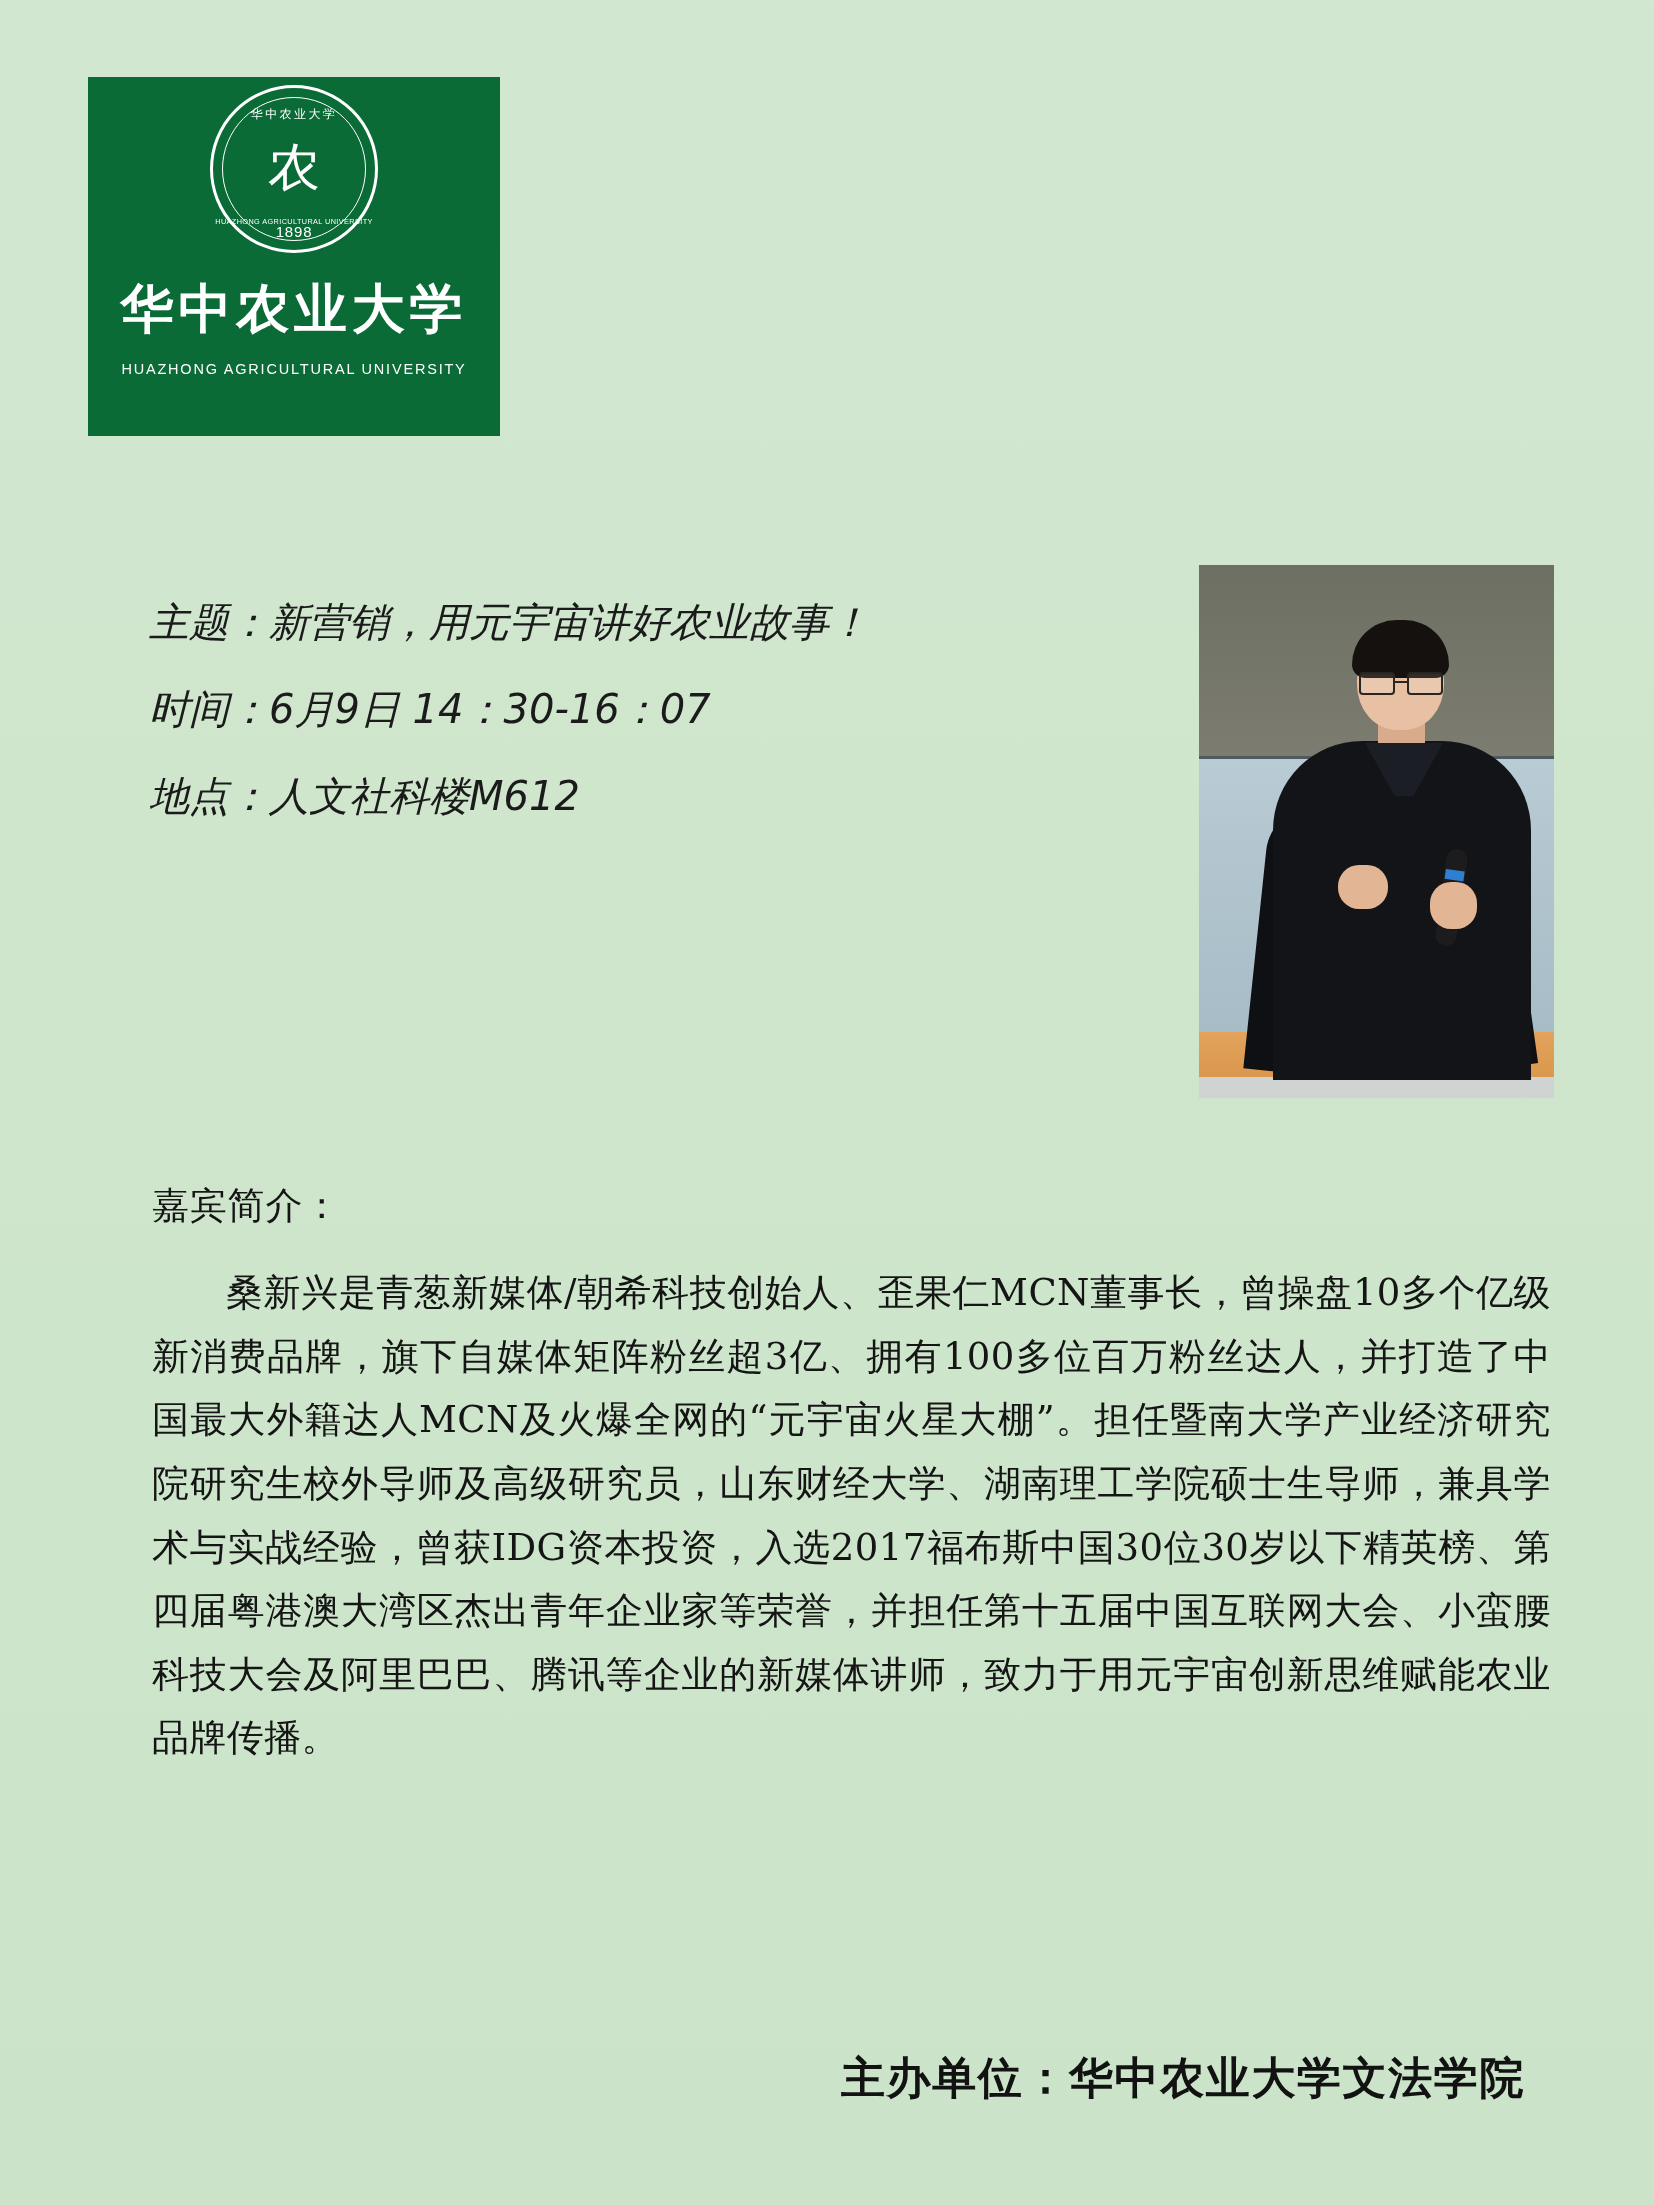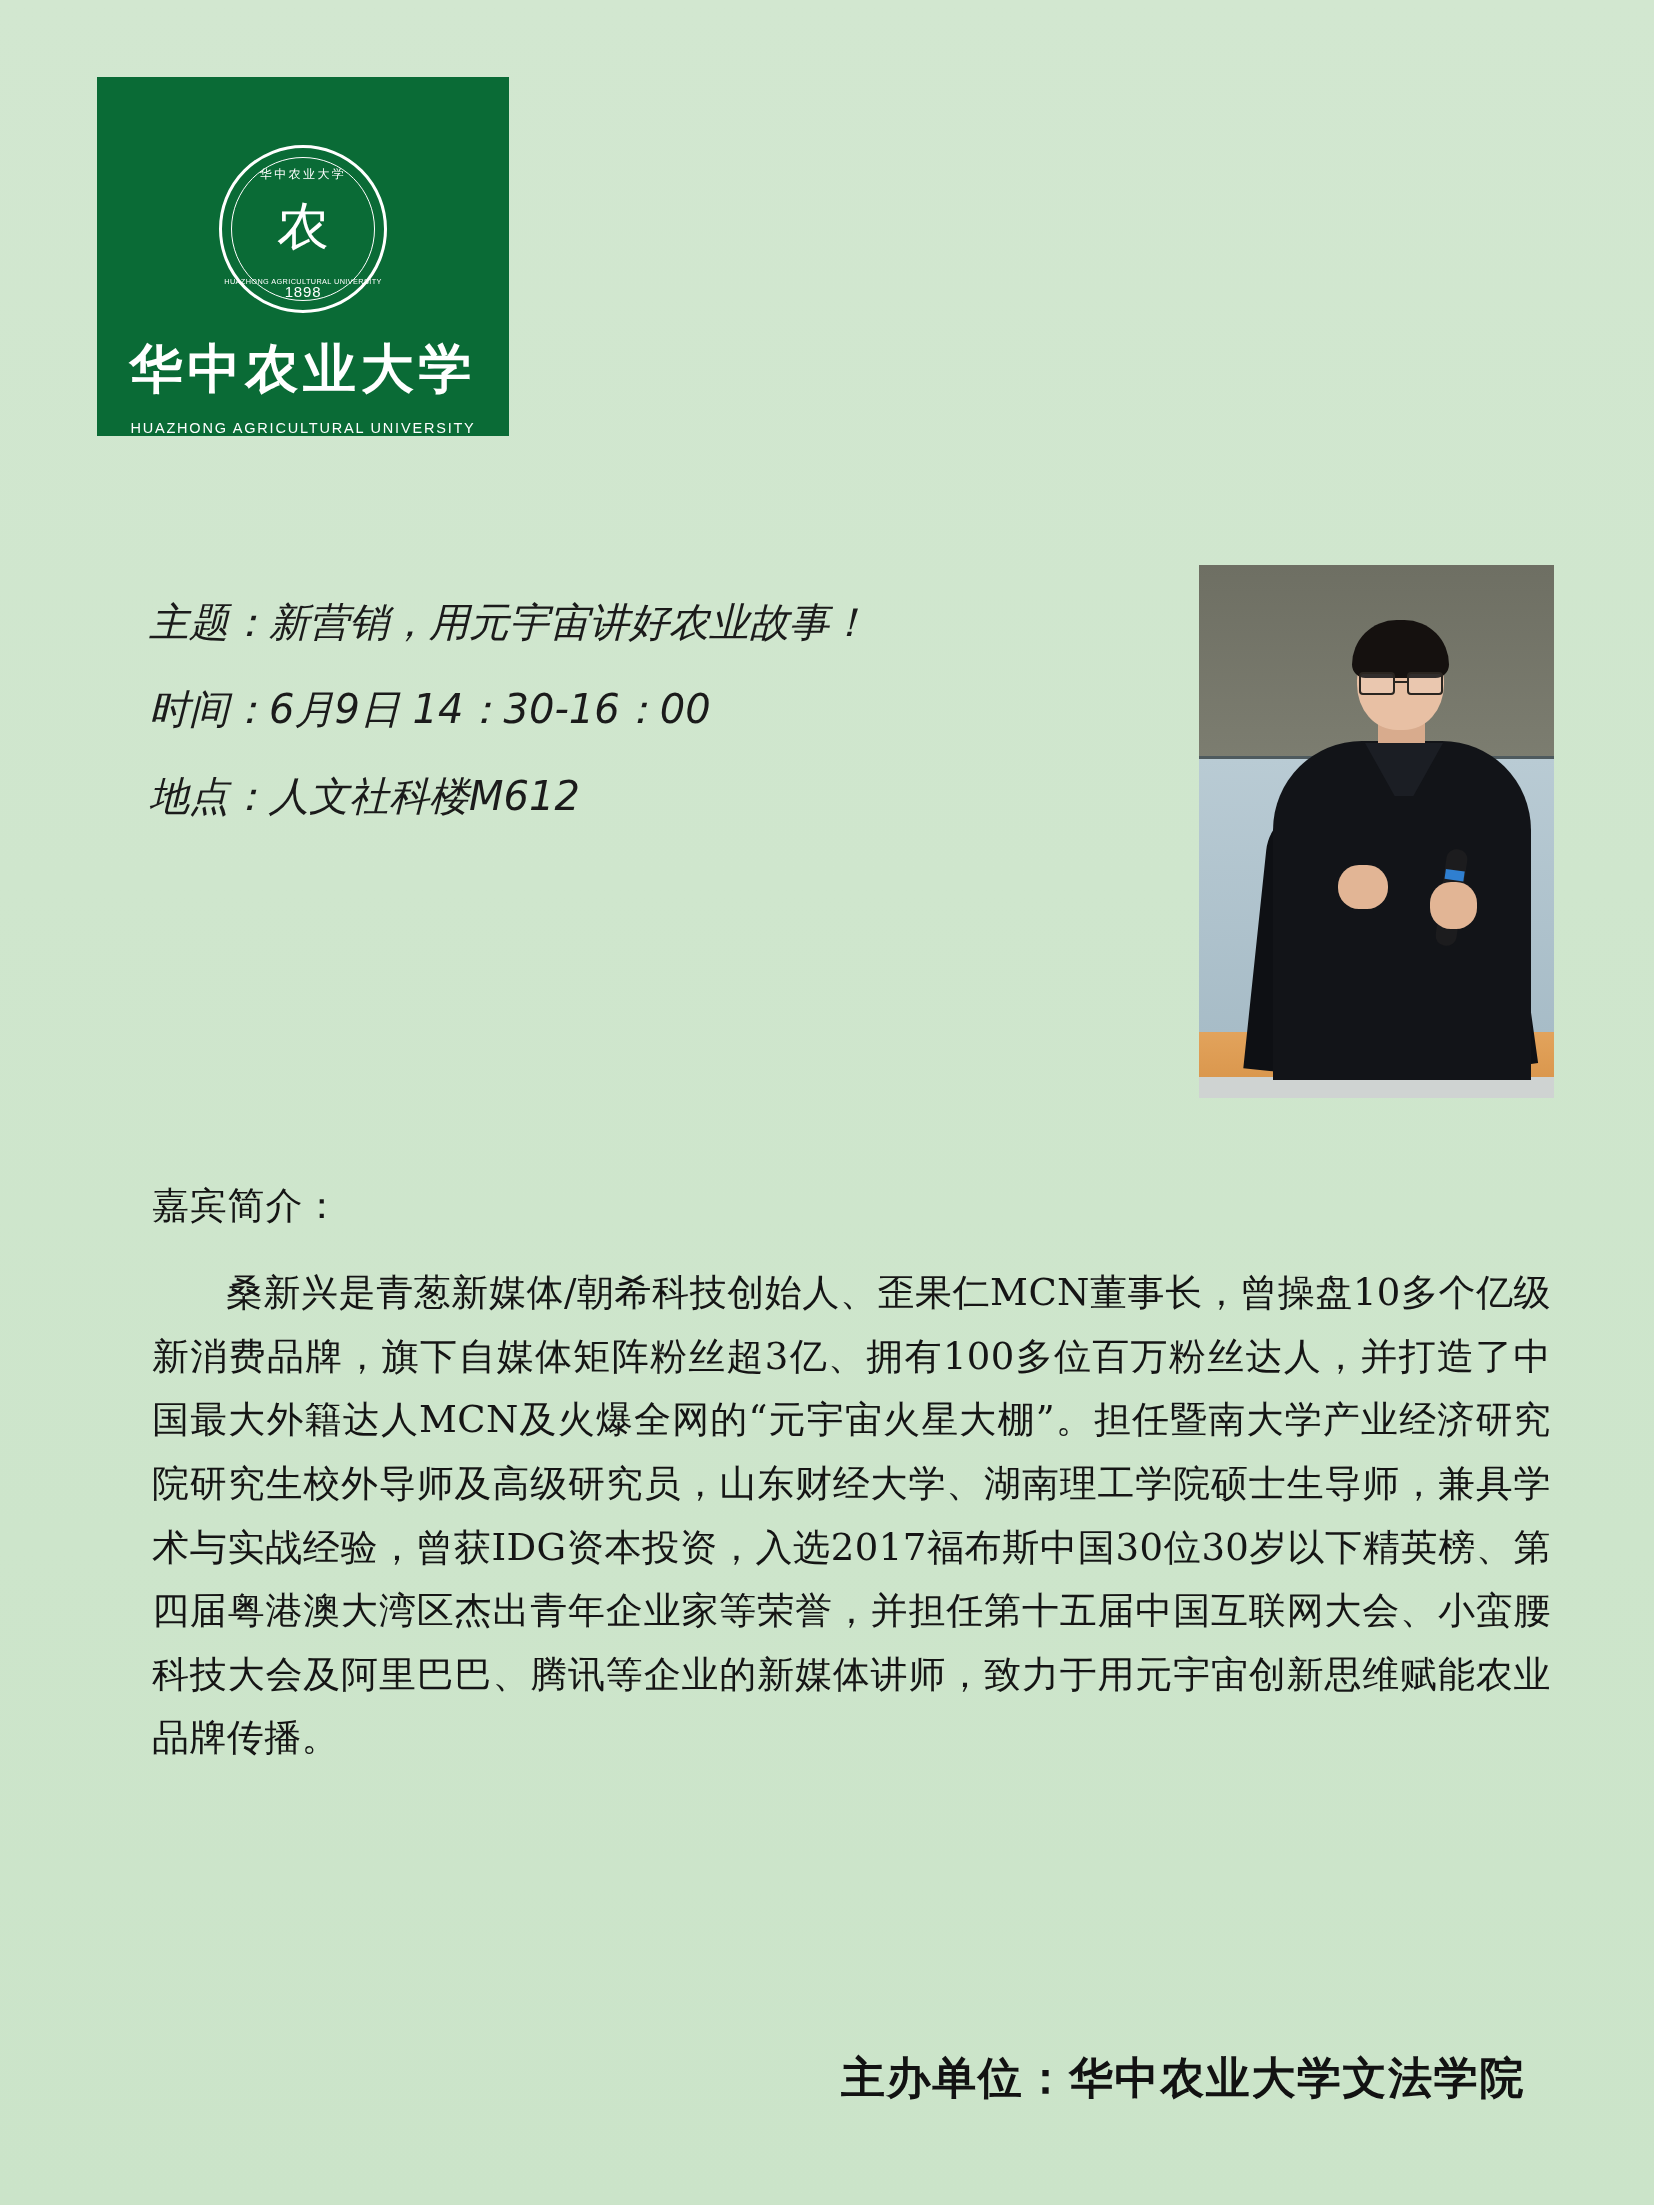--- a/index.html
+++ b/index.html
@@ -24,28 +24,28 @@
   .header {
     position: absolute;
     top: 77px;
     left: 85px;
     right: 85px;
     height: 364px;
   }
   .logo-box {
     position: absolute;
     top: 0;
-    left: 12px;
+    left: 3px;
     width: 412px;
     height: 359px;
     background: #0a6b36;
     display: flex;
     flex-direction: column;
     align-items: center;
-    justify-content: flex-end;
+    justify-content: flex-start;
   }
   .logo-seal {
     width: 162px;
     height: 162px;
     border-radius: 50%;
     border: 3.2px solid #ffffff;
     position: relative;
     display: flex;
     align-items: center;
     justify-content: center;
@@ -329,21 +329,21 @@
         <span class="seal-year">1898</span>
       </div>
       <div class="logo-cn">华中农业大学</div>
       <div class="logo-en">HUAZHONG AGRICULTURAL UNIVERSITY</div>
     </div>
 
   </div>
 
   <div class="info">
     <div class="info-line">主题：新营销，用元宇宙讲好农业故事！</div>
-    <div class="info-line">时间：6月9日 14：30-16：00</div>
+    <div class="info-line">时间：6月9日 14：30-16：07</div>
     <div class="info-line">地点：人文社科楼M612</div>
   </div>
 
   <div class="photo">
     <div class="ph-wall-top"></div>
     <div class="ph-board-edge"></div>
     <div class="ph-board"></div>
     <div class="ph-floor"></div>
     <div class="ph-floor2"></div>
     <div class="ph-arm-l"></div>

